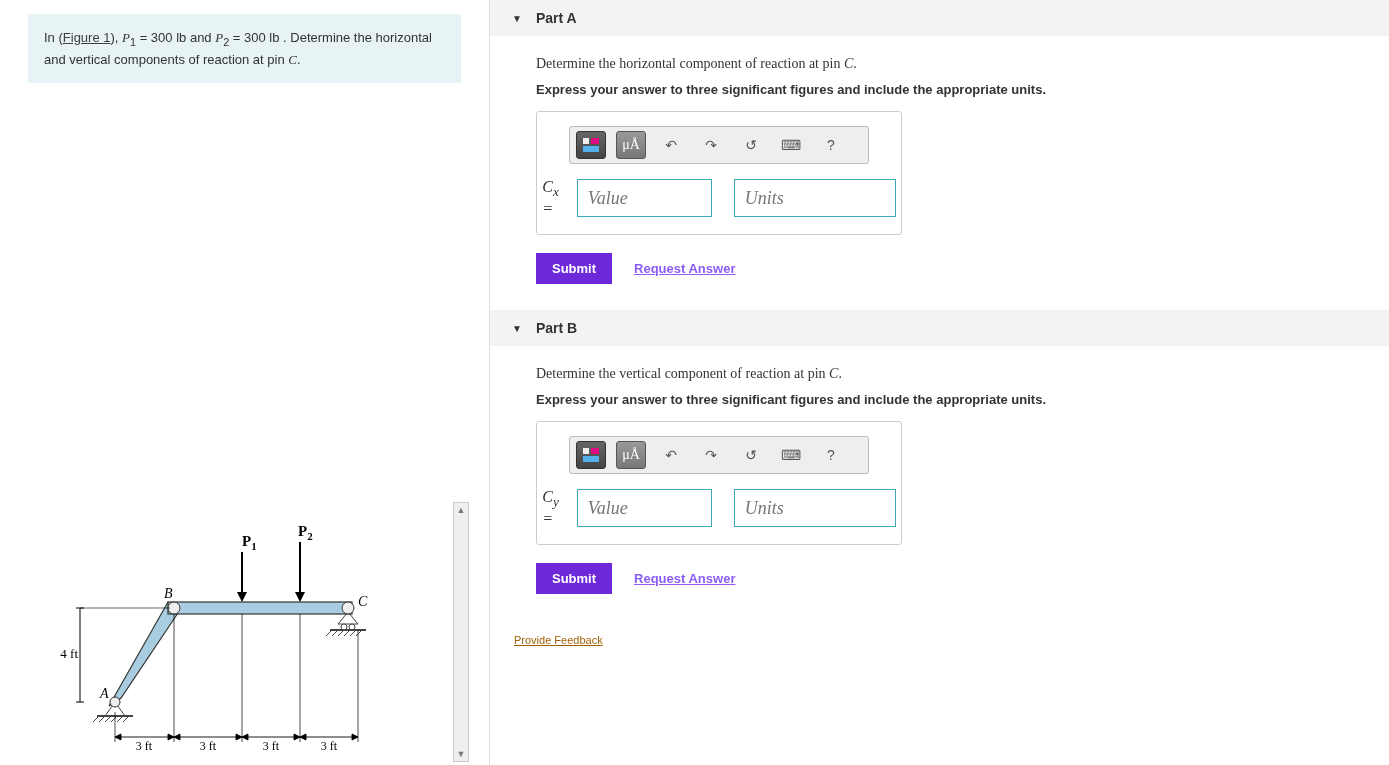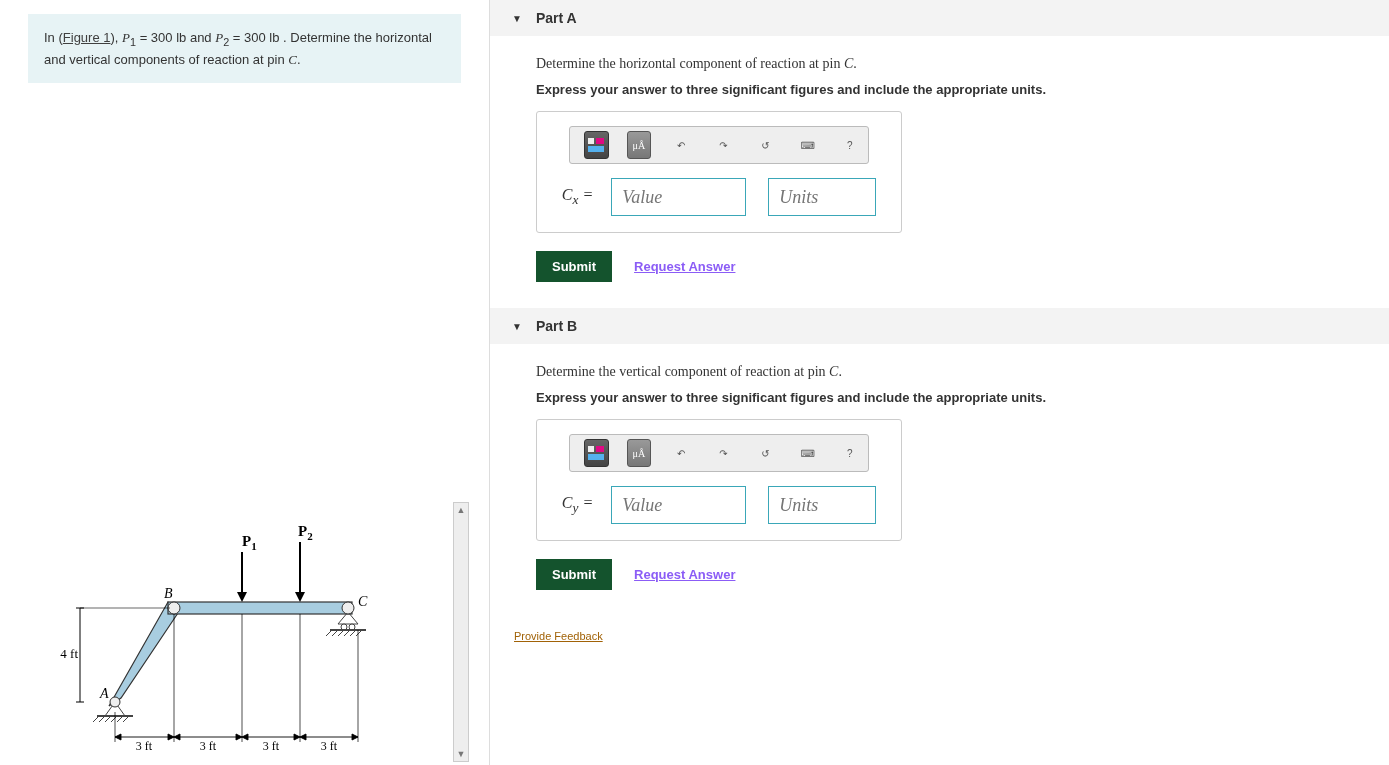--- a/index.html
+++ b/index.html
@@ -87,42 +87,42 @@
     border-radius: 3px;
     padding: 4px 6px;
     display: flex; align-items: center; gap: 10px;
     width: 300px;
     margin: 0 auto 14px auto;
   }
   .tool-btn {
     width: 30px; height: 28px;
     display:inline-flex; align-items:center; justify-content:center;
     border-radius: 3px;
-    color:#555; font-size: 10px; cursor:pointer;margin-left:8px;
+    color:#555; font-size: 14px; cursor:pointer;
   }
   .tool-dark {
     background: linear-gradient(#666,#444);
     color:#fff; border:1px solid #333;
   }
   .tool-grey {
     background: linear-gradient(#999,#777);
     color:#fff; border:1px solid #555;
     font-family: Georgia, serif;
   }
   .answer-row { display:flex; align-items:center; gap:12px; justify-content:center; }
   .ans-label { font-family: Georgia, serif; font-style: italic; font-size: 16px; margin-right: 6px; }
   .ans-input {
     height: 38px; border:1px solid #3aa7b8; padding: 0 10px;
     font-family: Georgia, serif; font-style: italic; font-size: 18px; color:#888;
   }
   .val-input { width: 135px; }
-  .unit-input { width: 108px; margin-left: 10px; }
+  .unit-input { width: 162px; margin-left: 10px; }
   .submit-row { margin-top: 18px; display:flex; align-items:center; gap:22px; }
   .submit-btn {
-    background: #14532d; color:#fff; border:none;
+    background: #6d28d9; color:#fff; border:none;
     padding: 8px 16px; font-weight:bold; font-size: 13px; cursor:pointer;
   }
   .req-link { color:#8b5cf6; font-weight:bold; text-decoration: underline; font-size:13px; cursor:pointer; }
   .feedback-link { color:#a16207; text-decoration: underline; padding: 14px 24px; display:inline-block; font-size:11px; }
 
   
   .serif-i { font-family: Georgia, serif; font-style: italic; }
 </style>
 </head>
 <body>

